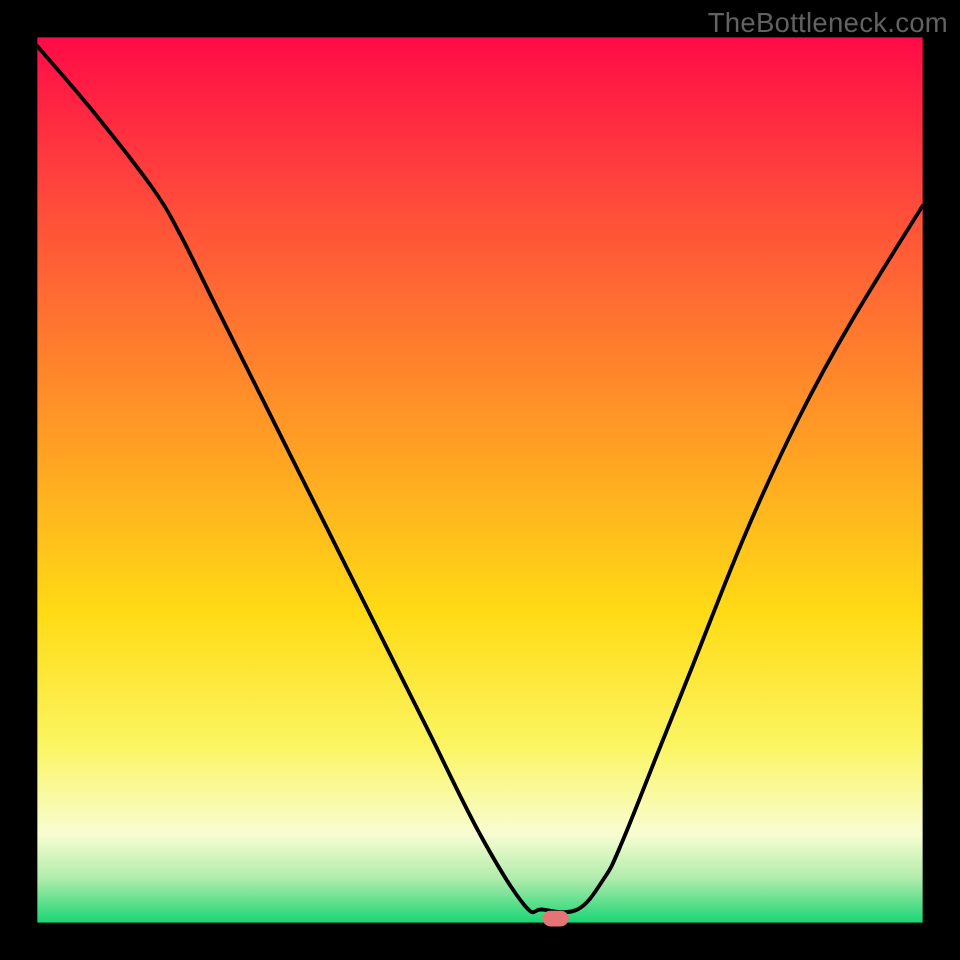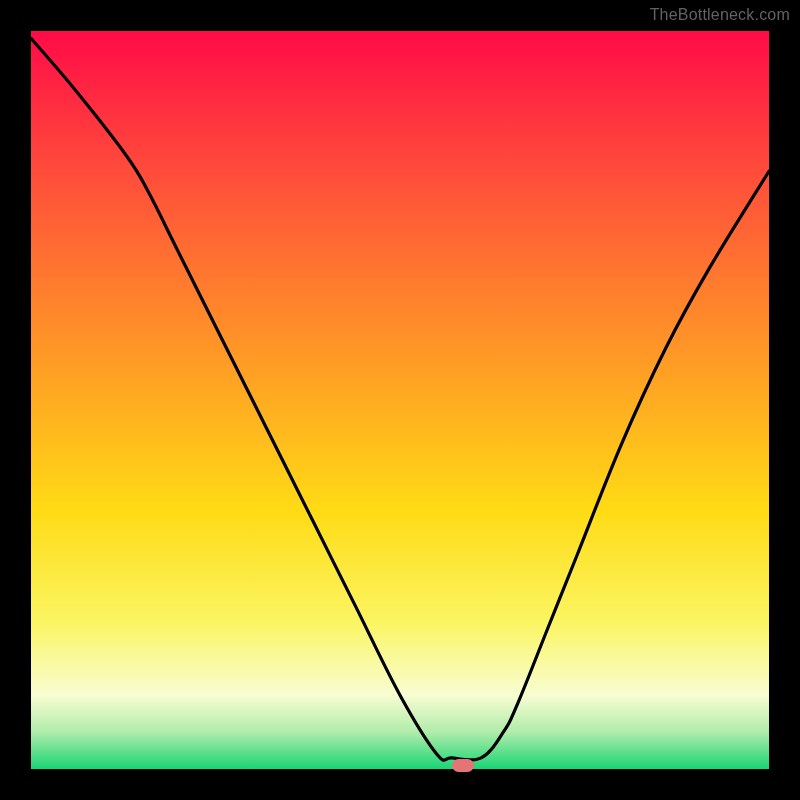--- a/index.html
+++ b/index.html
@@ -25,21 +25,21 @@
     height: 738px;
   }
   .plot svg {
     display: block;
   }
   .watermark {
     position: absolute;
     top: 6px;
     right: 10px;
     color: #626262;
-    font-size: 16px;
+    font-size: 23px;
     letter-spacing: 0.2px;
   }
   .marker {
     position: absolute;
     width: 22px;
     height: 13px;
     background: #e57477;
     border-radius: 7px;
   }
 </style>

